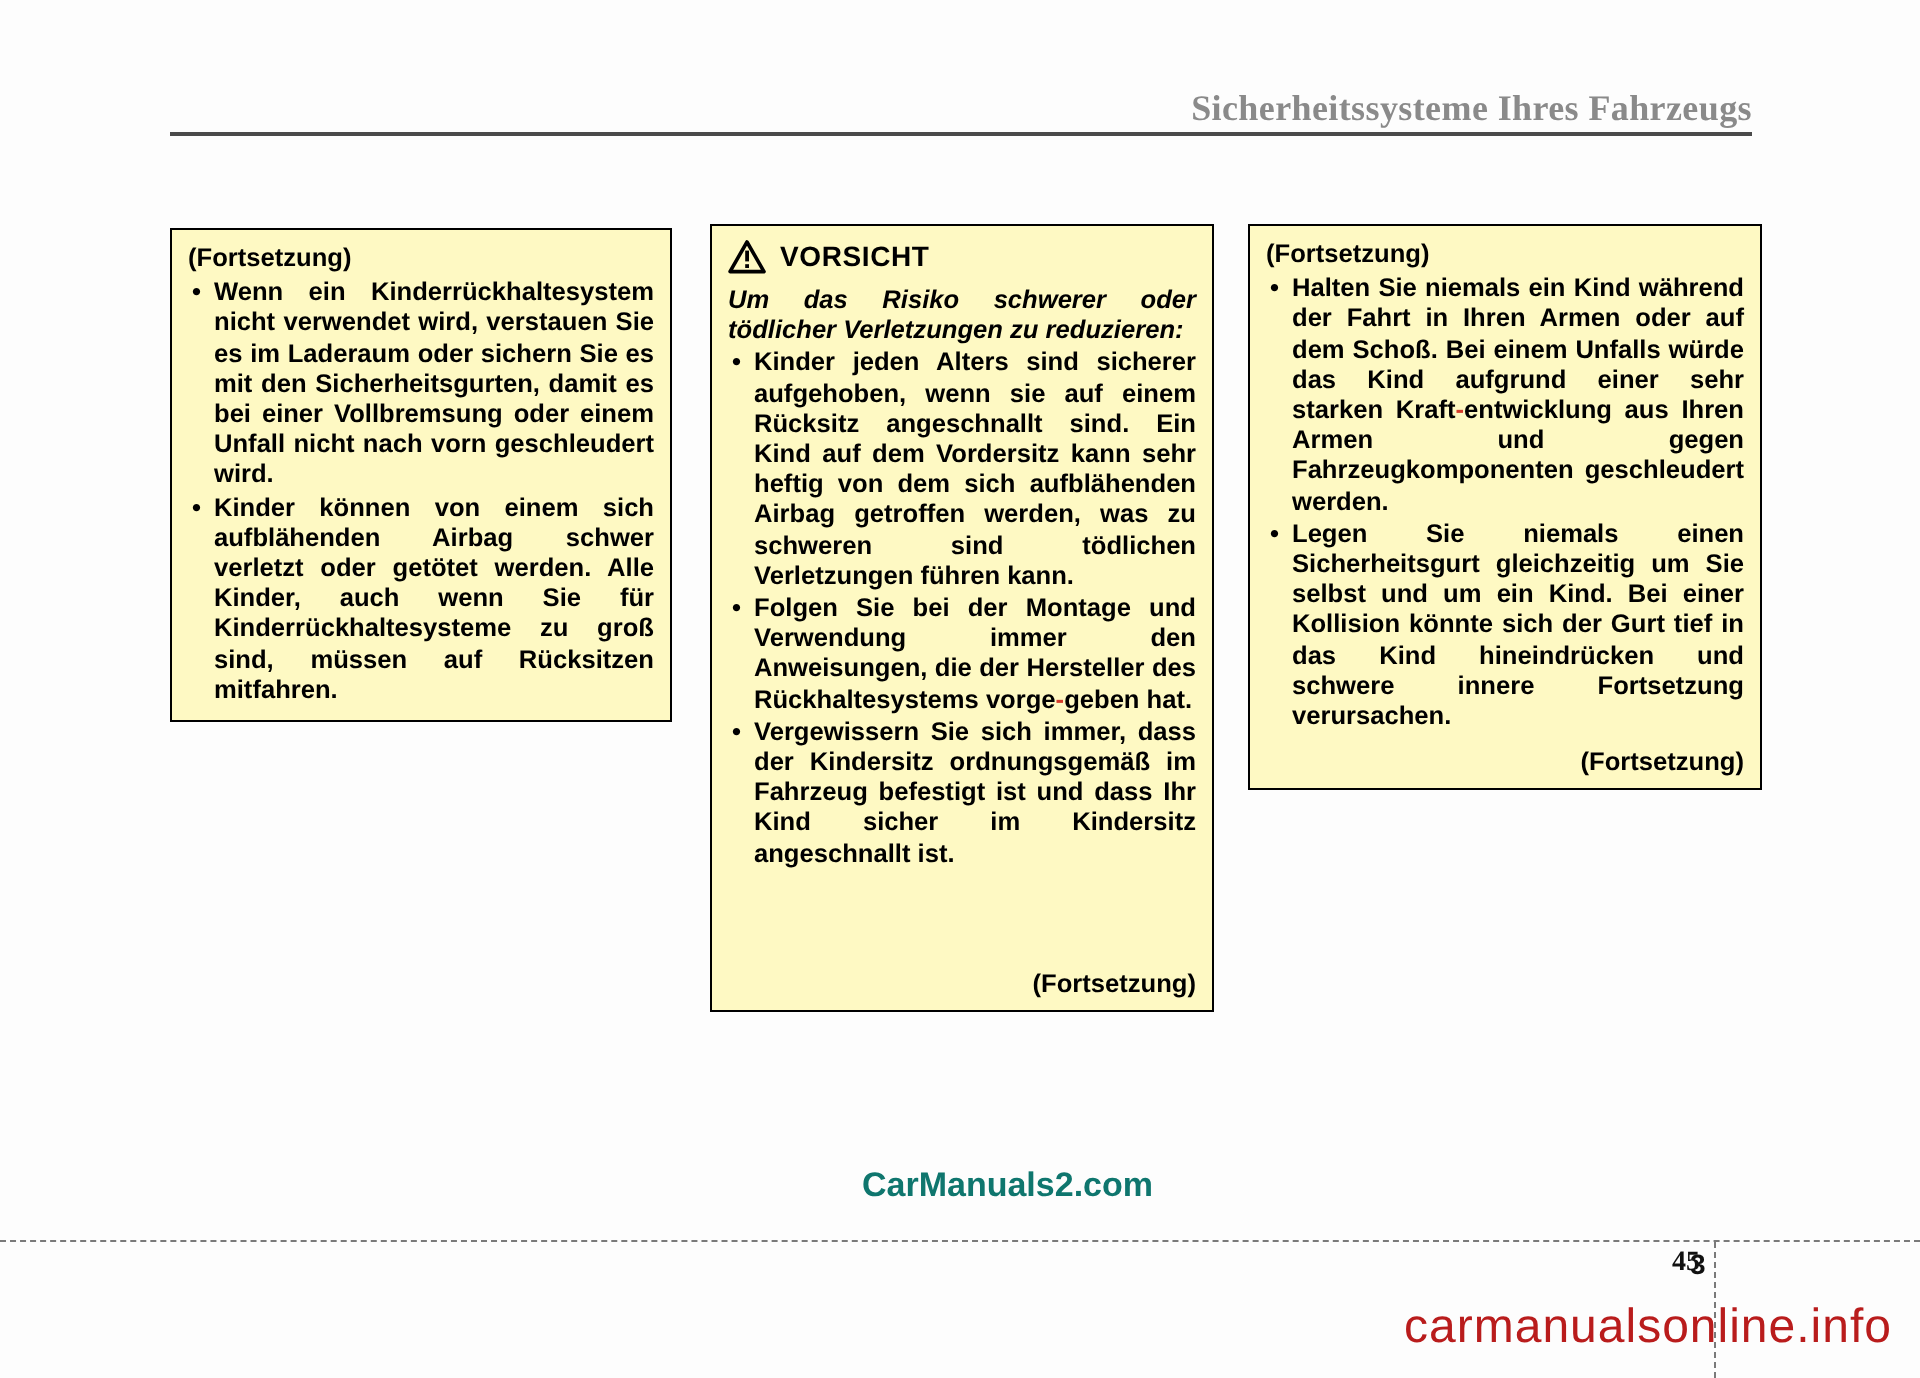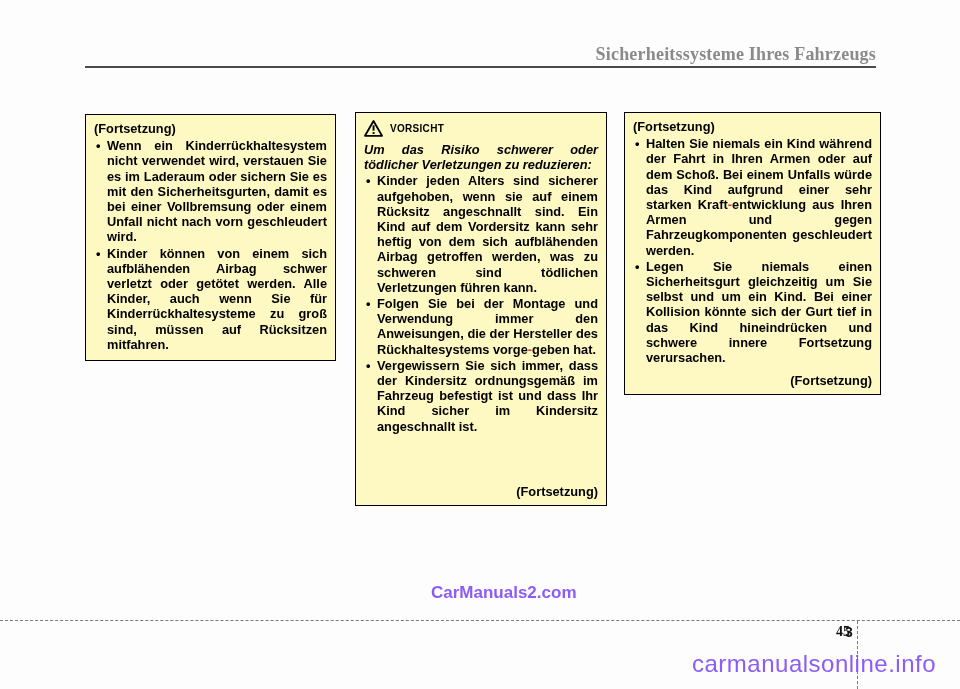--- a/index.html
+++ b/index.html
@@ -61,41 +61,41 @@
   .intro { text-align: justify; margin: 0 0 1px 0; font-style: italic; }
   .soft-hyphen { color: #d43b2a; }
 
   .caution-header {
     display: flex;
     align-items: center;
     gap: 7px;
     margin: 1px 0 5px 0;
   }
   .caution-title {
-    font-size: 10px;
+    font-size: 14px;
     font-weight: bold;
     letter-spacing: 0.3px;
   }
   .warning-icon { display: inline-flex; }
   .warning-icon svg { display: block; }
 
   .box-footer {
     position: absolute;
     right: 8px; bottom: 6px;
     font-weight: bold;
     text-align: right;
   }
 
   
   .center-watermark {
     position: absolute;
     left: 431px; top: 583px;
     font-size: 17px;
     font-weight: 600;
-    color: #8b5cf6;
+    color: #0f766e;
     text-decoration: none;
     cursor: pointer;
   }
   .dashed-rule {
     position: absolute;
     top: 620px; left: 0; width: 960px; height: 0;
     border-top: 1.5px dashed #7a7a7a;
   }
   .dashed-vert {
     position: absolute;
@@ -107,23 +107,23 @@
     left: 845px; top: 624px;
     font-size: 14px; font-weight: bold; color: #111;
   }
   .page-number {
     position: absolute;
     left: 836px; top: 624px;
     font-size: 14px; font-weight: bold; color: #111; font-family: Liberation Serif, serif;
   }
   .site-watermark {
     position: absolute;
-    right: 24px; top: 650px;
+    right: 14px; top: 650px;
     font-size: 24px;
-    color: #8b5cf6;
+    color: #b91c1c;
     letter-spacing: 0.5px;
   }
 </style>
 </head>
 <body>
 
 <div class="page">
 
   <div class="header-title">Sicherheitssysteme Ihres Fahrzeugs</div>
   <div class="header-rule"></div>

